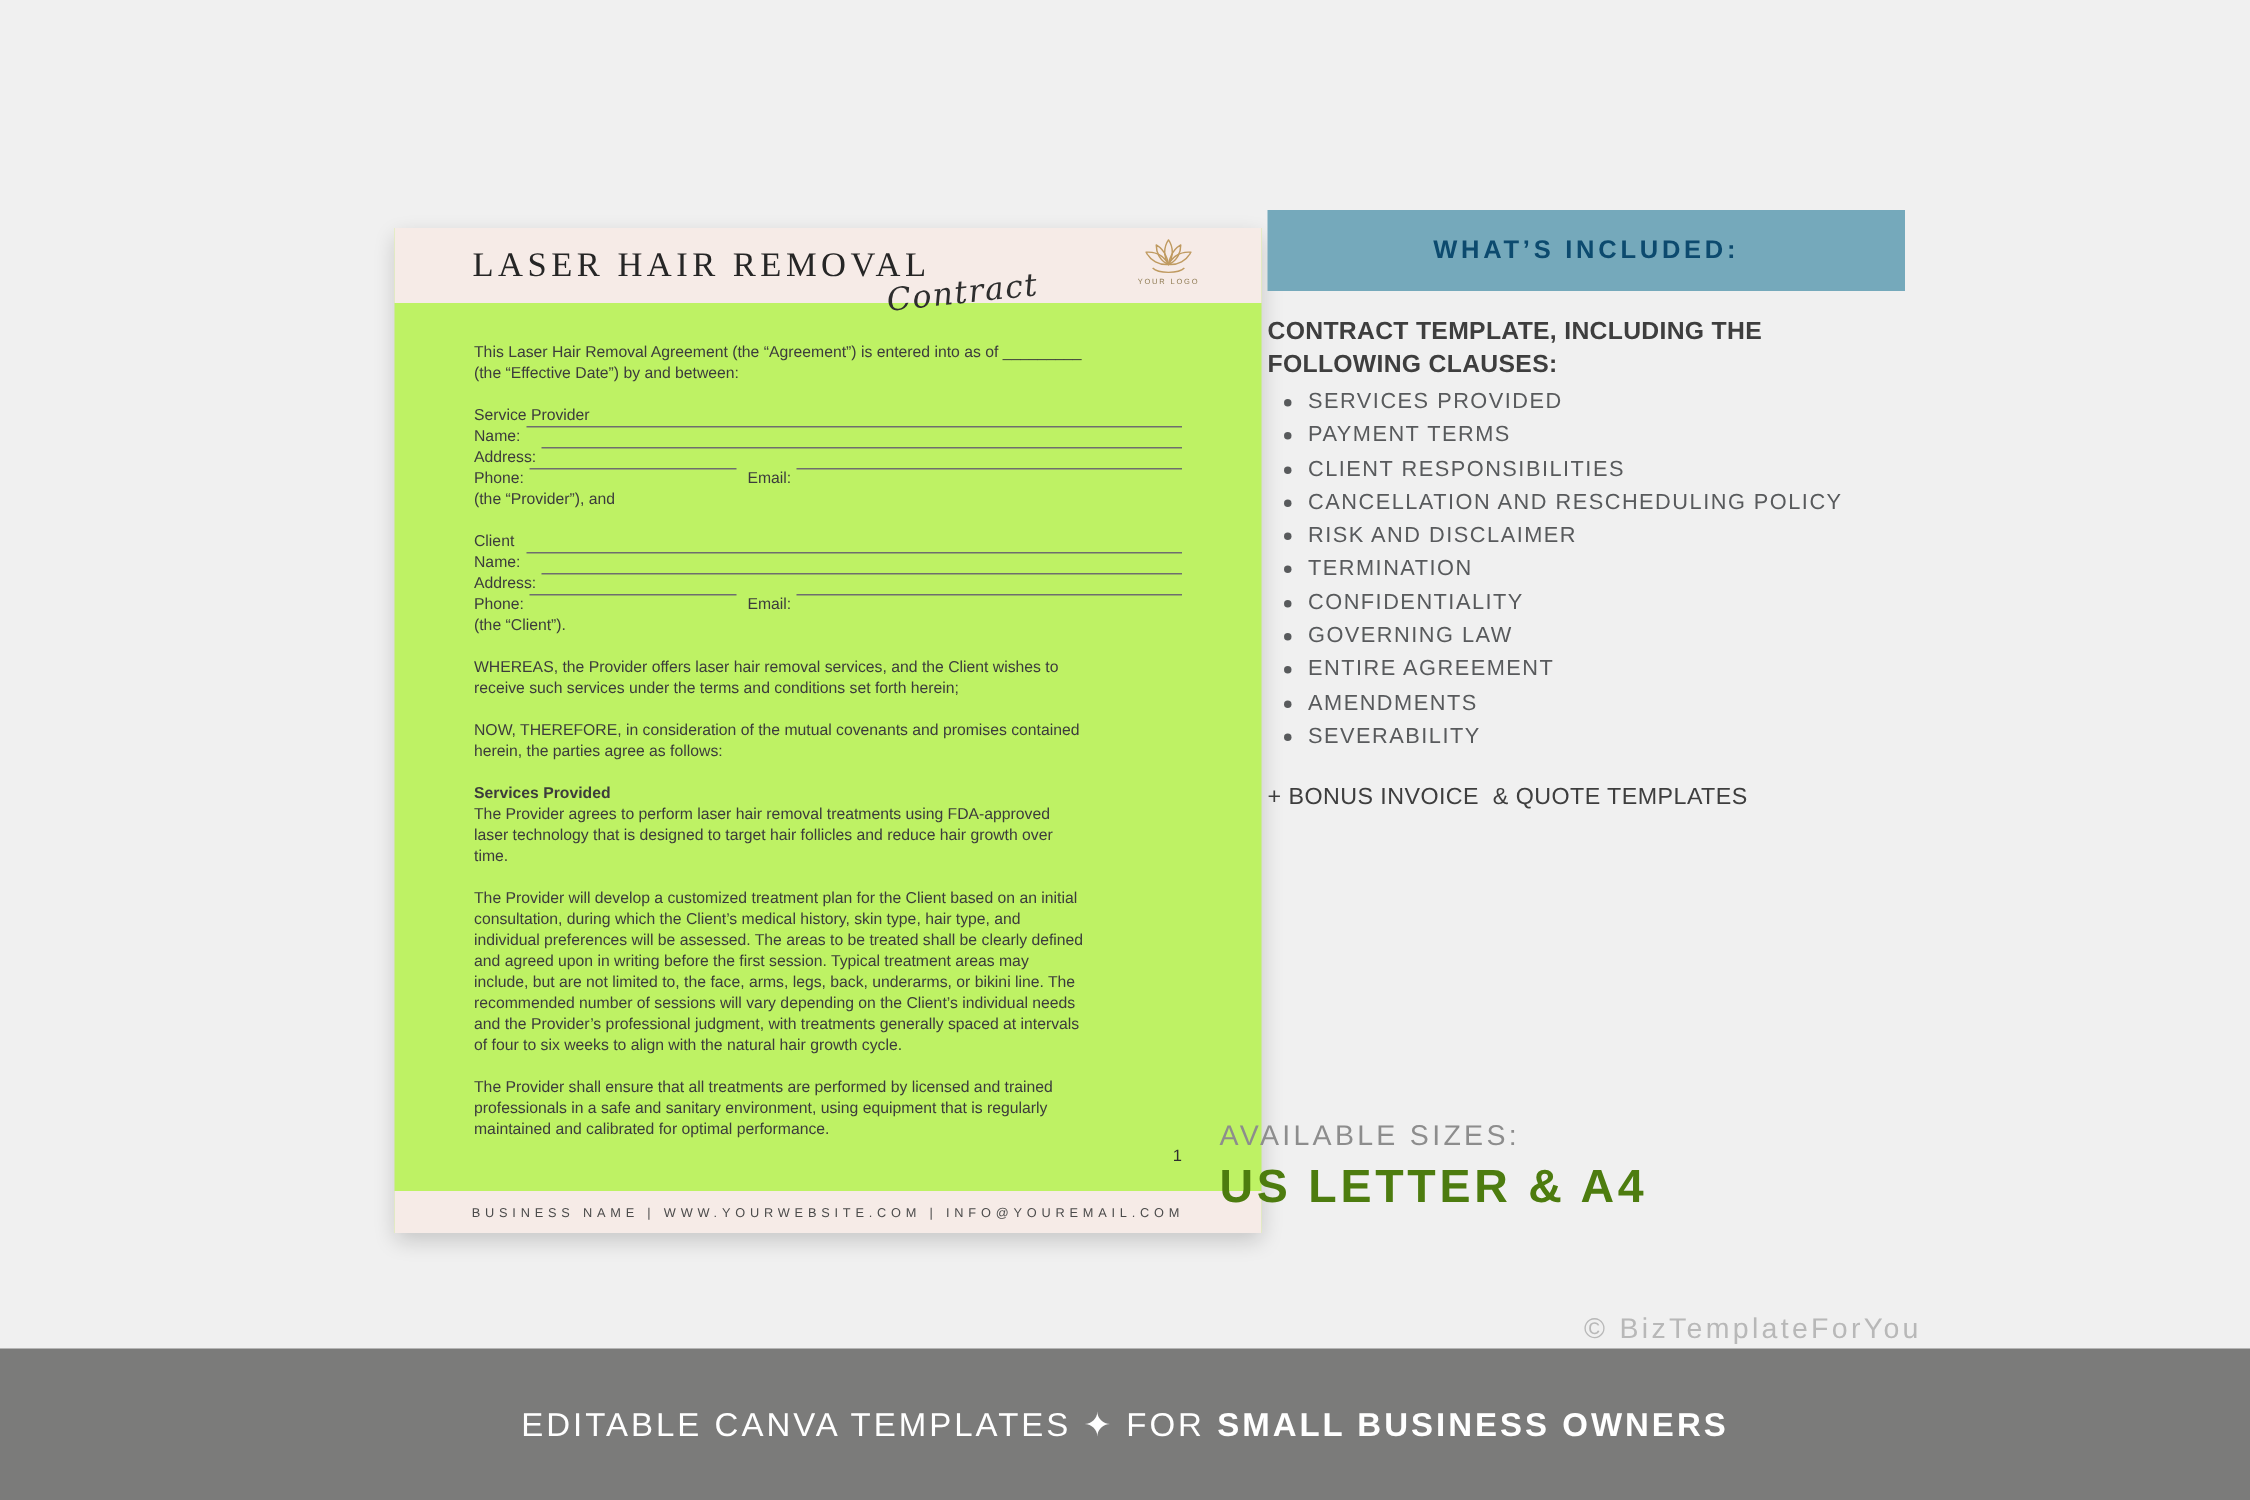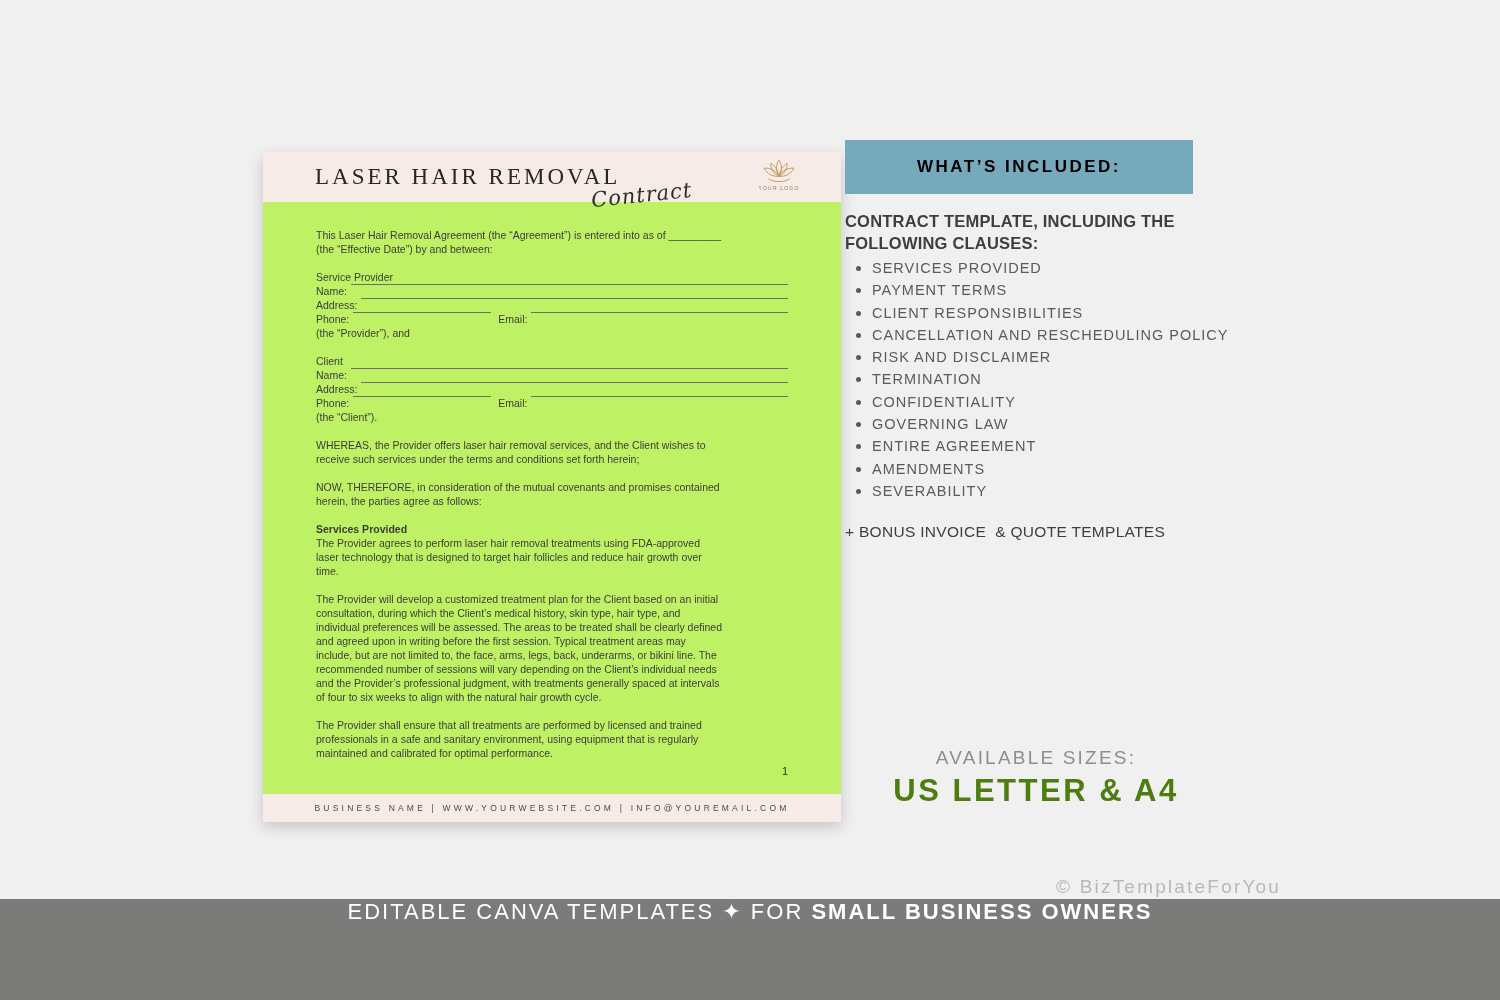--- a/index.html
+++ b/index.html
@@ -62,23 +62,23 @@
   .fsuffix{margin:0;}
   .pagenum{text-align:right;font-size:11px;margin-top:4px;color:#2f2f2f;}
   .doc-footer{
     position:absolute;left:0;right:0;bottom:0;height:28px;background:var(--blush);
     display:flex;align-items:center;justify-content:center;
     font-size:8.5px;letter-spacing:3.2px;color:#4b4b4b;white-space:pre;
   }
 
   
   .included-box{
-    position:absolute;left:845px;top:140px;width:348px;height:54px;
+    position:absolute;left:845px;top:140px;width:425px;height:54px;
     background:var(--teal);display:flex;align-items:center;justify-content:center;
-    color:#000000;font-size:17px;letter-spacing:2.5px;font-weight:600;white-space:nowrap;
+    color:#0c4a6e;font-size:17px;letter-spacing:2.5px;font-weight:600;white-space:nowrap;
   }
   .panel-subtitle{
     position:absolute;left:845px;top:211px;width:385px;
     font-size:16.5px;font-weight:700;letter-spacing:0.2px;line-height:21.5px;
     color:var(--panel-ink);
   }
   .clauses{
     position:absolute;left:845px;top:257px;width:395px;
     margin:0;padding:0;list-style:none;
   }
@@ -91,39 +91,39 @@
     content:"";position:absolute;left:11px;top:9px;width:5px;height:5px;border-radius:50%;
     background:var(--list-ink);
   }
   .bonus{
     position:absolute;left:845px;top:523px;
     font-size:15.5px;font-weight:400;letter-spacing:0.3px;color:var(--panel-ink);
     white-space:pre;
   }
 
   
-  .sizes{position:absolute;left:845px;top:747px;width:382px;text-align:center;}
+  .sizes{position:absolute;left:813px;top:747px;width:382px;}
   .sizes-label{
     font-size:19px;letter-spacing:2.2px;color:#8d8d8d;white-space:nowrap;
   }
   .sizes-value{
     margin-top:4px;font-size:31px;font-weight:800;letter-spacing:2.5px;color:#4d7c0f;
     white-space:nowrap;
   }
 
   
   .watermark{
     position:absolute;left:1056px;top:876px;
     font-size:19px;letter-spacing:2.2px;color:#b8b8b8;white-space:nowrap;text-align:center;
   }
 
   
   .bottom-bar{
     position:absolute;left:0;top:899px;width:1500px;height:101px;background:var(--bar);
-    display:flex;align-items:flex-start;justify-content:center;
+    display:flex;align-items:center;justify-content:center;
     color:#ffffff;font-size:22px;letter-spacing:2px;white-space:pre;
   }
   .bottom-bar .bold{font-weight:700;}
 </style>
 </head>
 <body>
 
 <div class="page">
   <div class="band"></div>
   <div class="doc-title">LASER HAIR REMOVAL</div>

